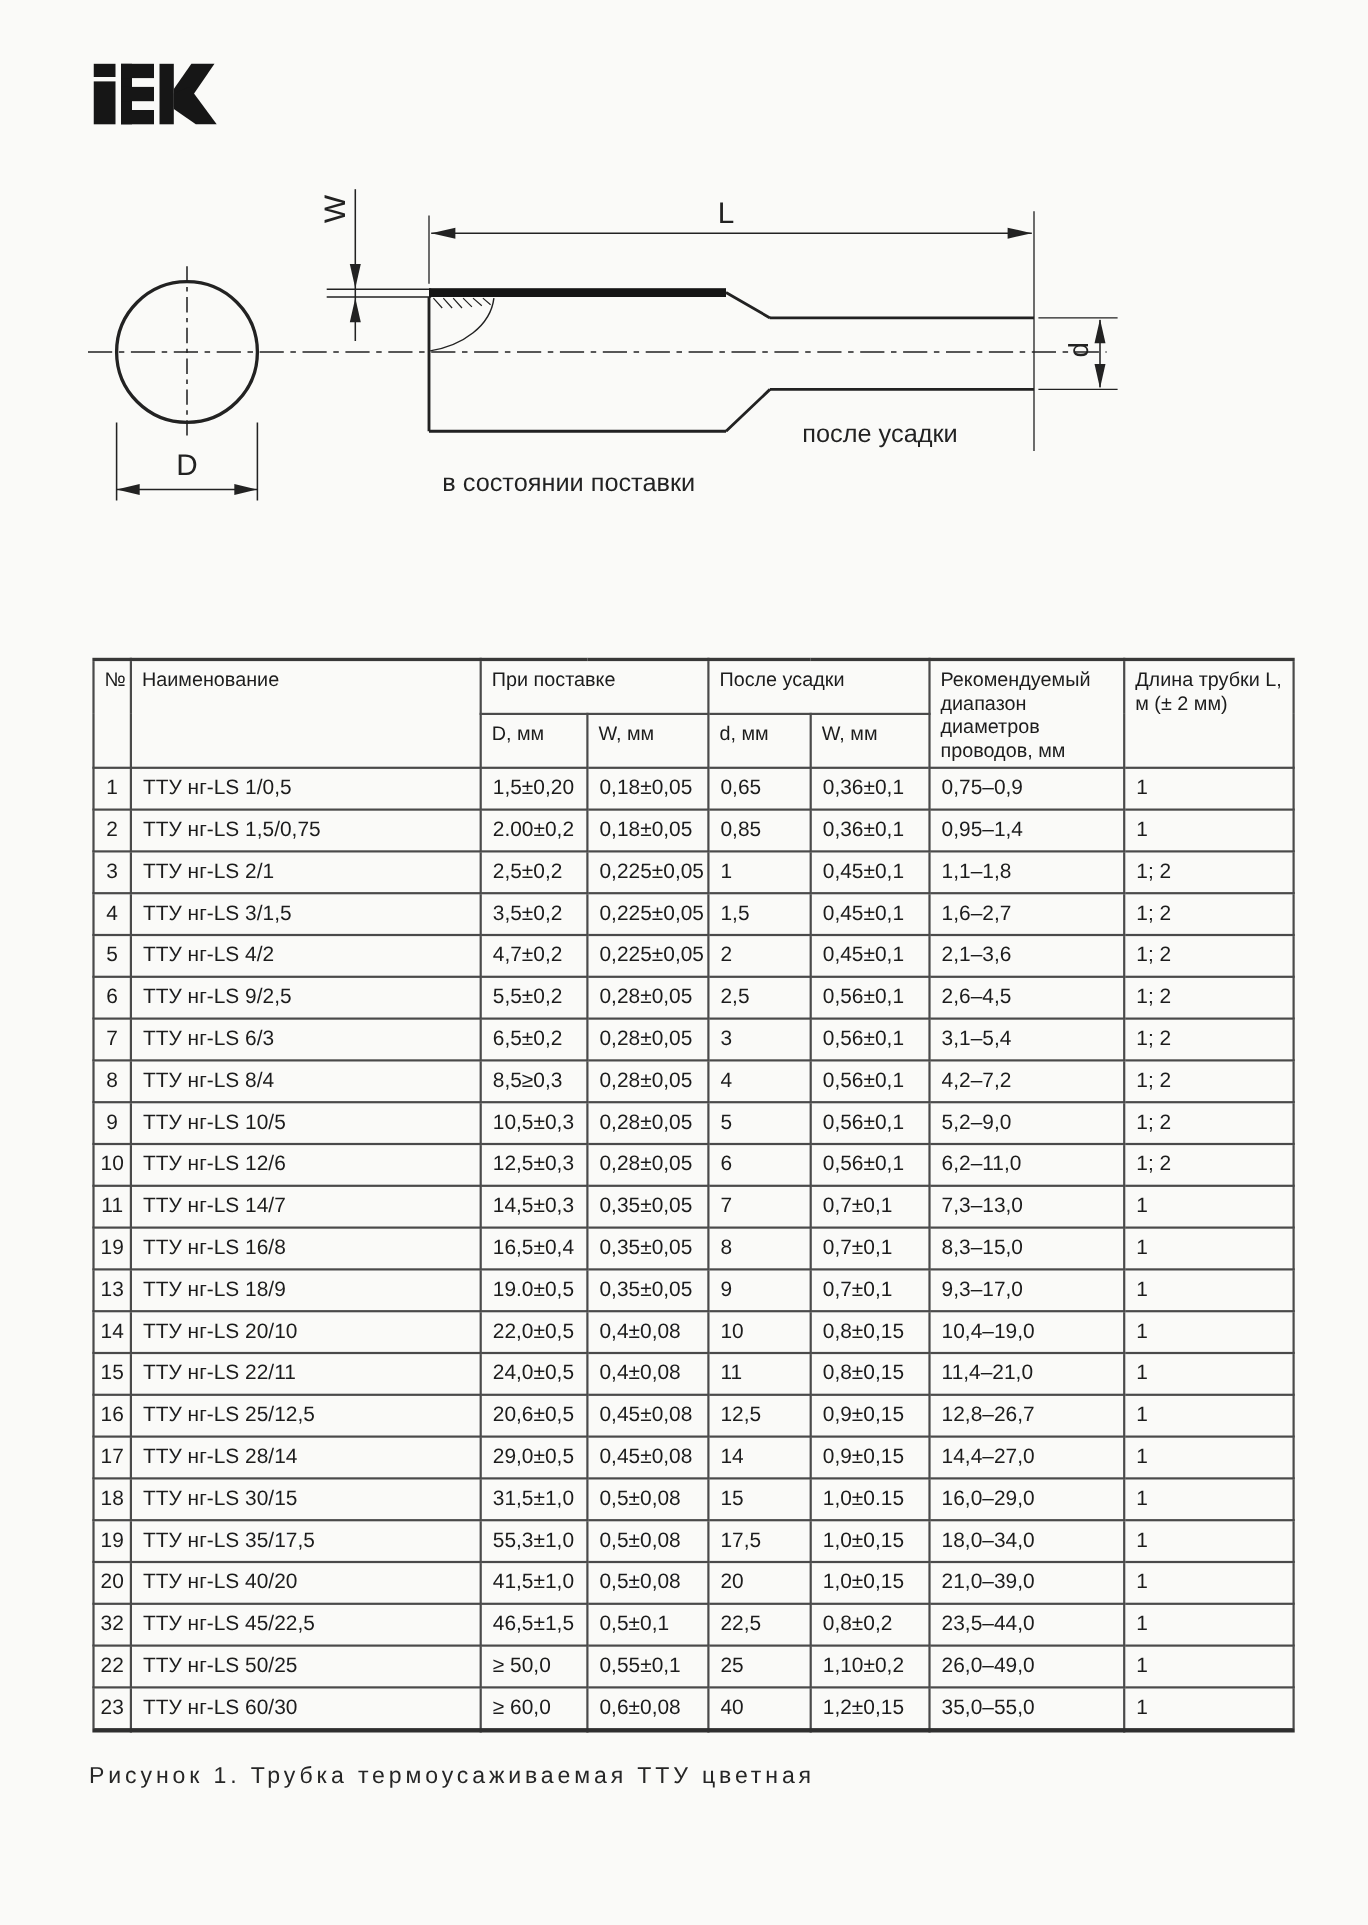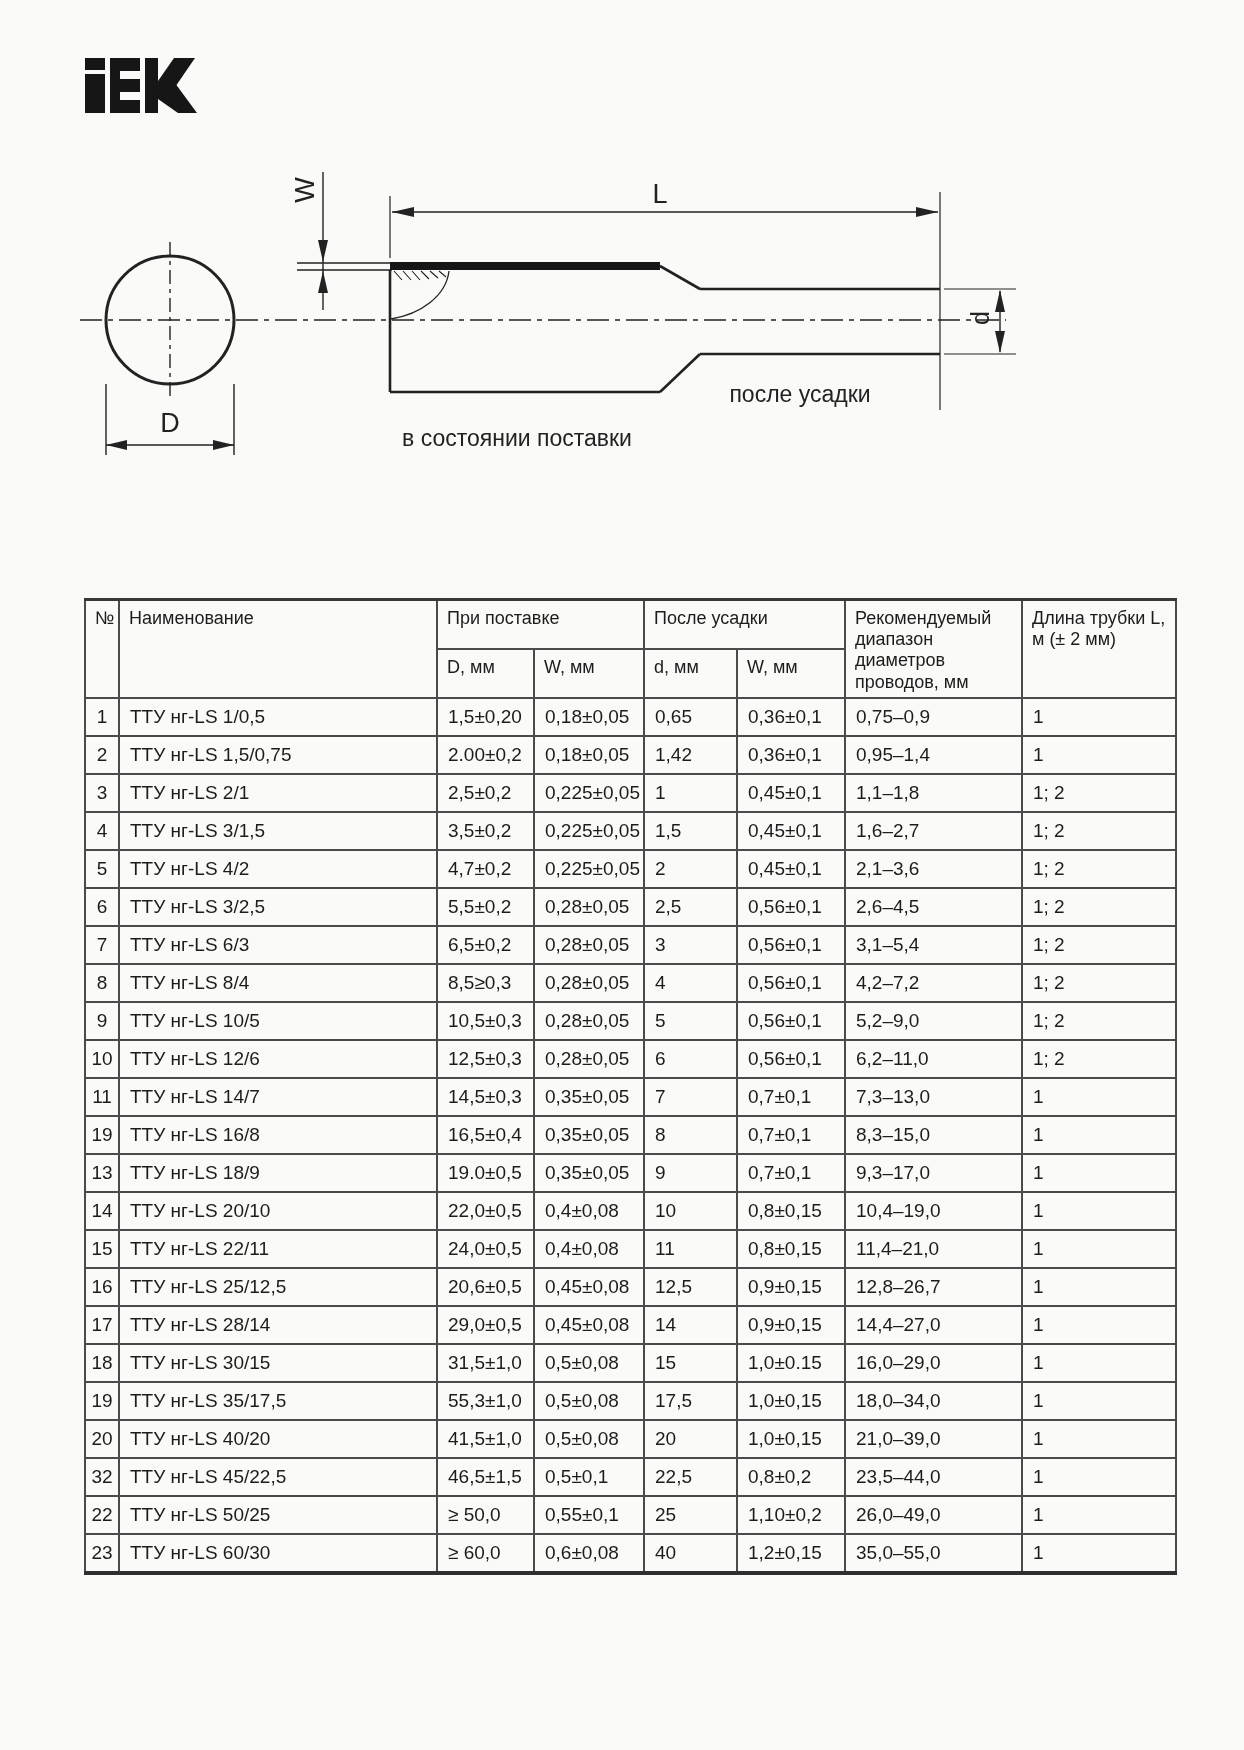--- a/index.html
+++ b/index.html
@@ -170,21 +170,21 @@
           <td class="c4">0,65</td>
           <td class="c5">0,36±0,1</td>
           <td class="c6">0,75–0,9</td>
           <td class="c7">1</td>
         </tr>
         <tr>
           <td class="c0">2</td>
           <td class="c1">ТТУ нг-LS 1,5/0,75</td>
           <td class="c2">2.00±0,2</td>
           <td class="c3">0,18±0,05</td>
-          <td class="c4">1,42</td>
+          <td class="c4">0,85</td>
           <td class="c5">0,36±0,1</td>
           <td class="c6">0,95–1,4</td>
           <td class="c7">1</td>
         </tr>
         <tr>
           <td class="c0">3</td>
           <td class="c1">ТТУ нг-LS 2/1</td>
           <td class="c2">2,5±0,2</td>
           <td class="c3">0,225±0,05</td>
           <td class="c4">1</td>
@@ -207,21 +207,21 @@
           <td class="c1">ТТУ нг-LS 4/2</td>
           <td class="c2">4,7±0,2</td>
           <td class="c3">0,225±0,05</td>
           <td class="c4">2</td>
           <td class="c5">0,45±0,1</td>
           <td class="c6">2,1–3,6</td>
           <td class="c7">1; 2</td>
         </tr>
         <tr>
           <td class="c0">6</td>
-          <td class="c1">ТТУ нг-LS 3/2,5</td>
+          <td class="c1">ТТУ нг-LS 9/2,5</td>
           <td class="c2">5,5±0,2</td>
           <td class="c3">0,28±0,05</td>
           <td class="c4">2,5</td>
           <td class="c5">0,56±0,1</td>
           <td class="c6">2,6–4,5</td>
           <td class="c7">1; 2</td>
         </tr>
         <tr>
           <td class="c0">7</td>
           <td class="c1">ТТУ нг-LS 6/3</td>
@@ -388,14 +388,15 @@
           <td class="c2">≥ 60,0</td>
           <td class="c3">0,6±0,08</td>
           <td class="c4">40</td>
           <td class="c5">1,2±0,15</td>
           <td class="c6">35,0–55,0</td>
           <td class="c7">1</td>
         </tr>
       </tbody>
   </table>
 
+  <div class="caption">Рисунок 1. Трубка термоусаживаемая ТТУ цветная</div>
 
 </div>
 
 </body></html>

